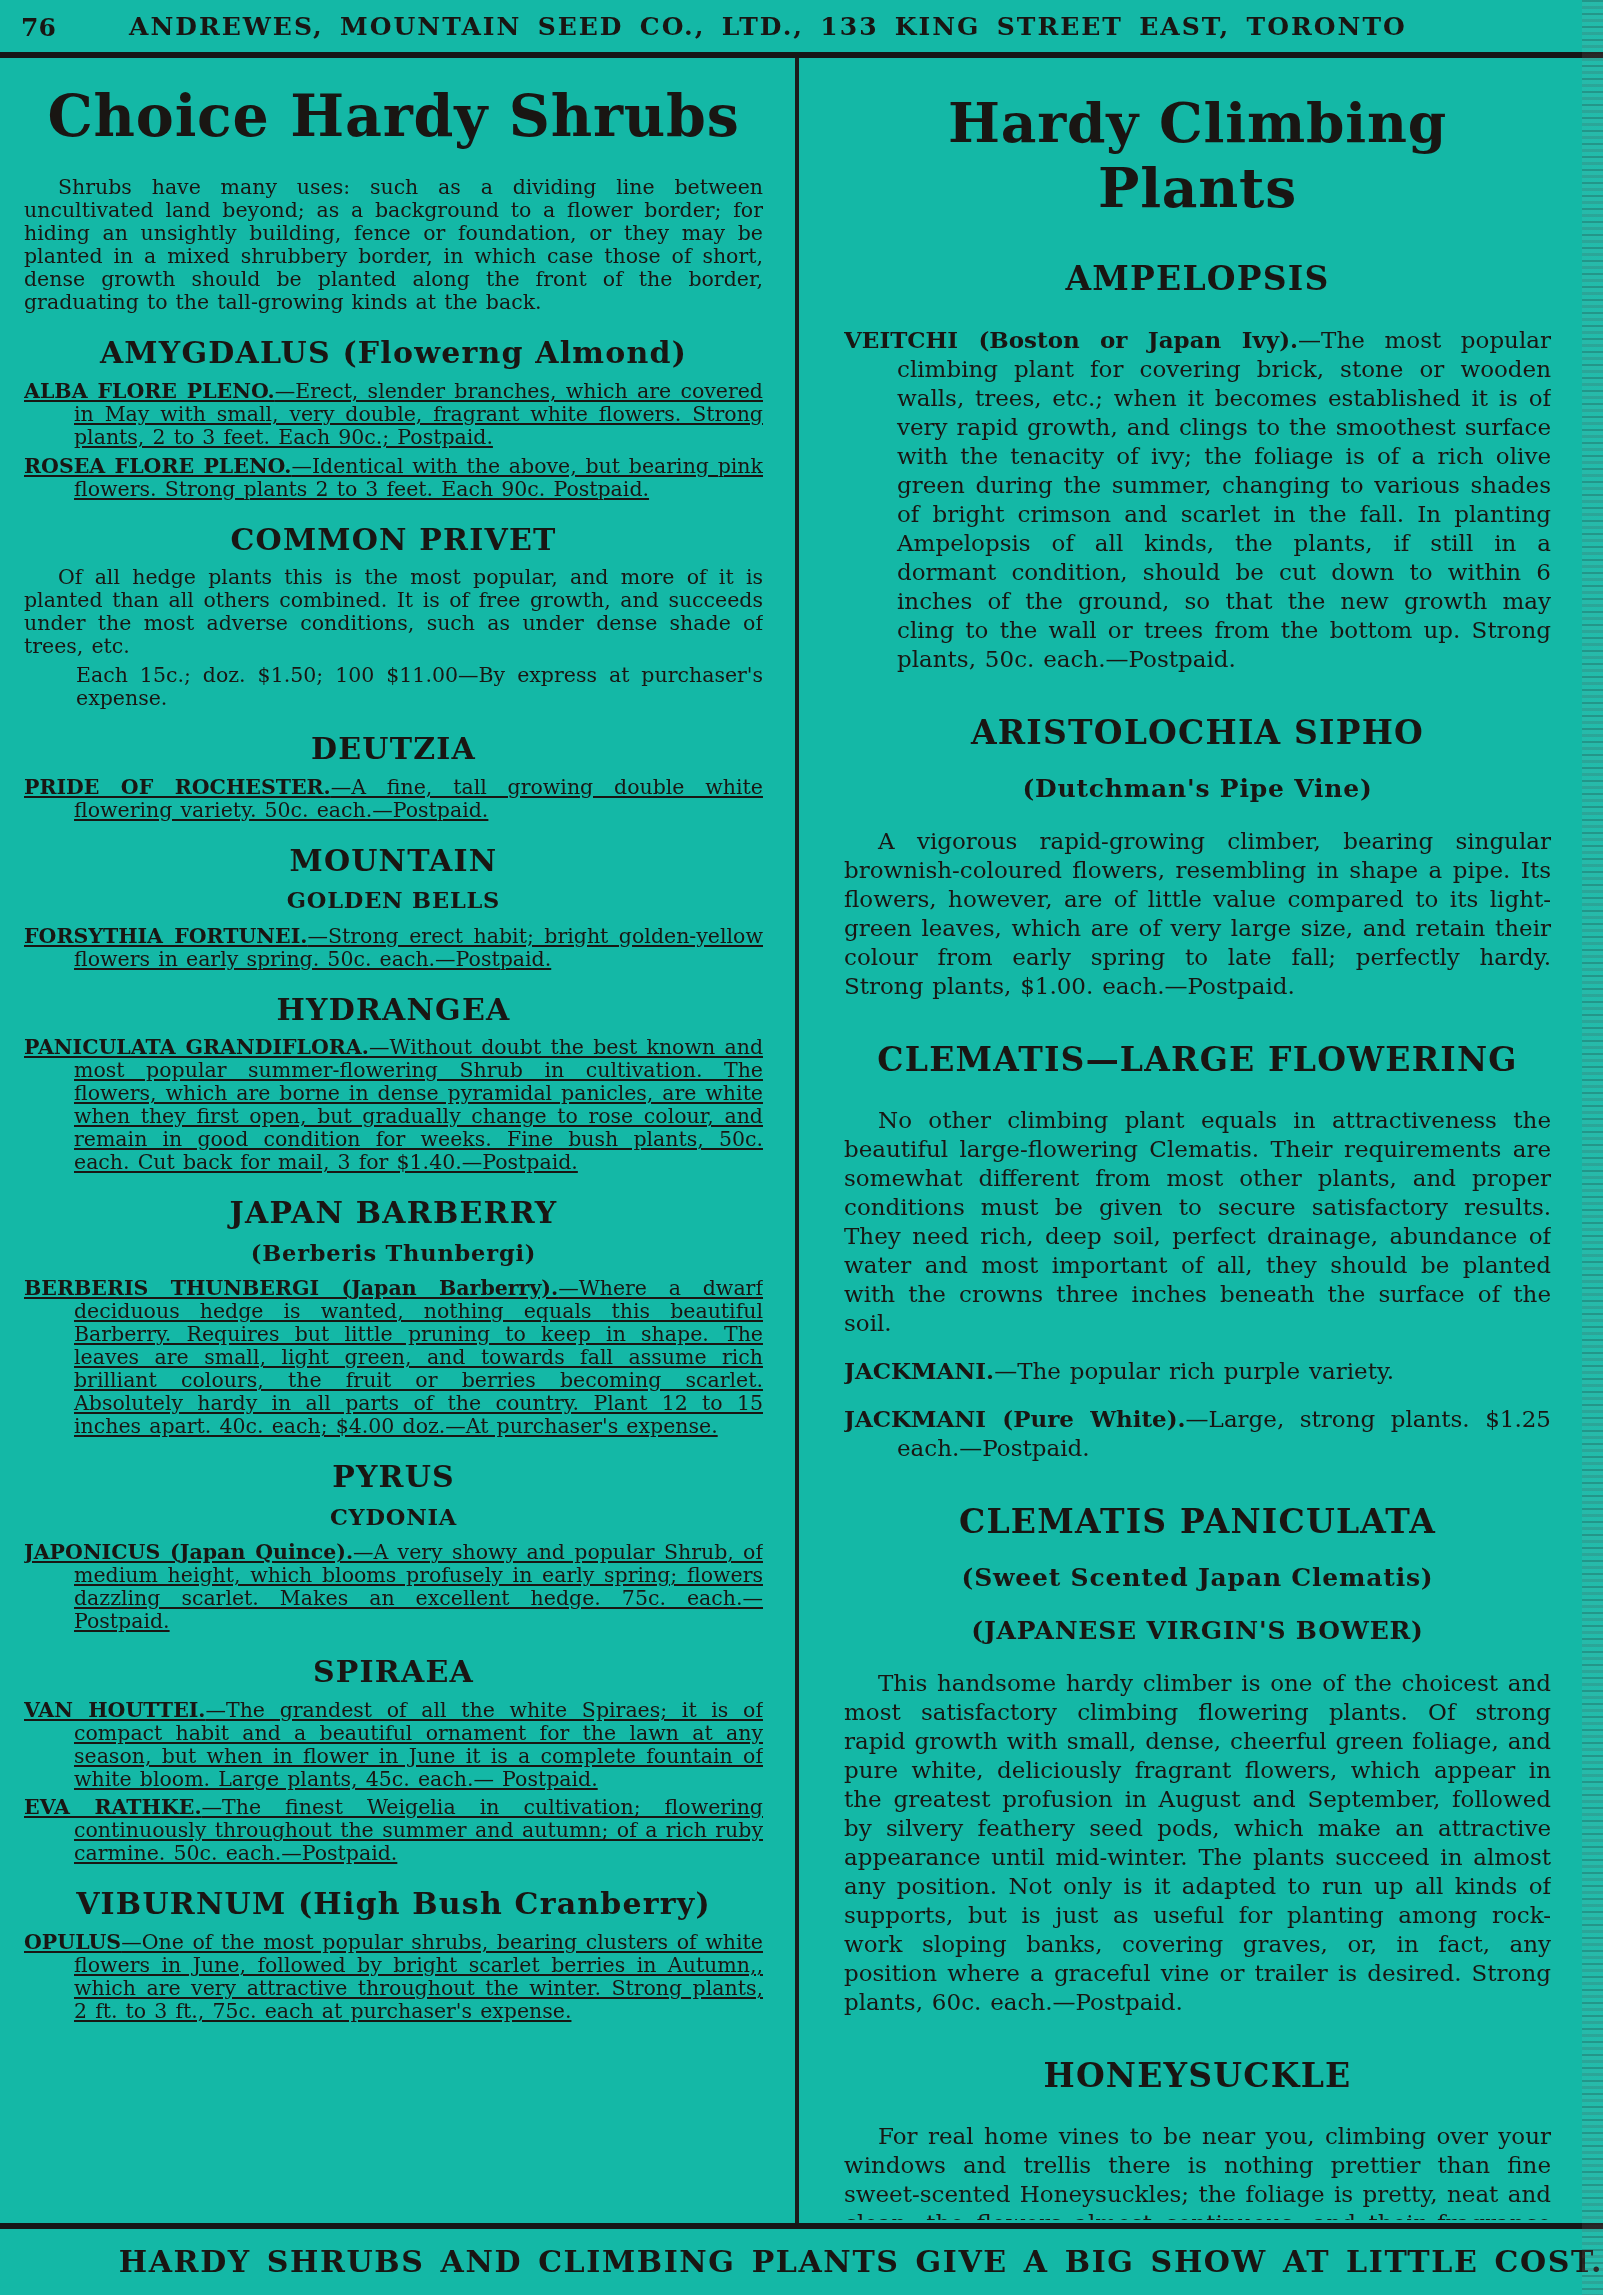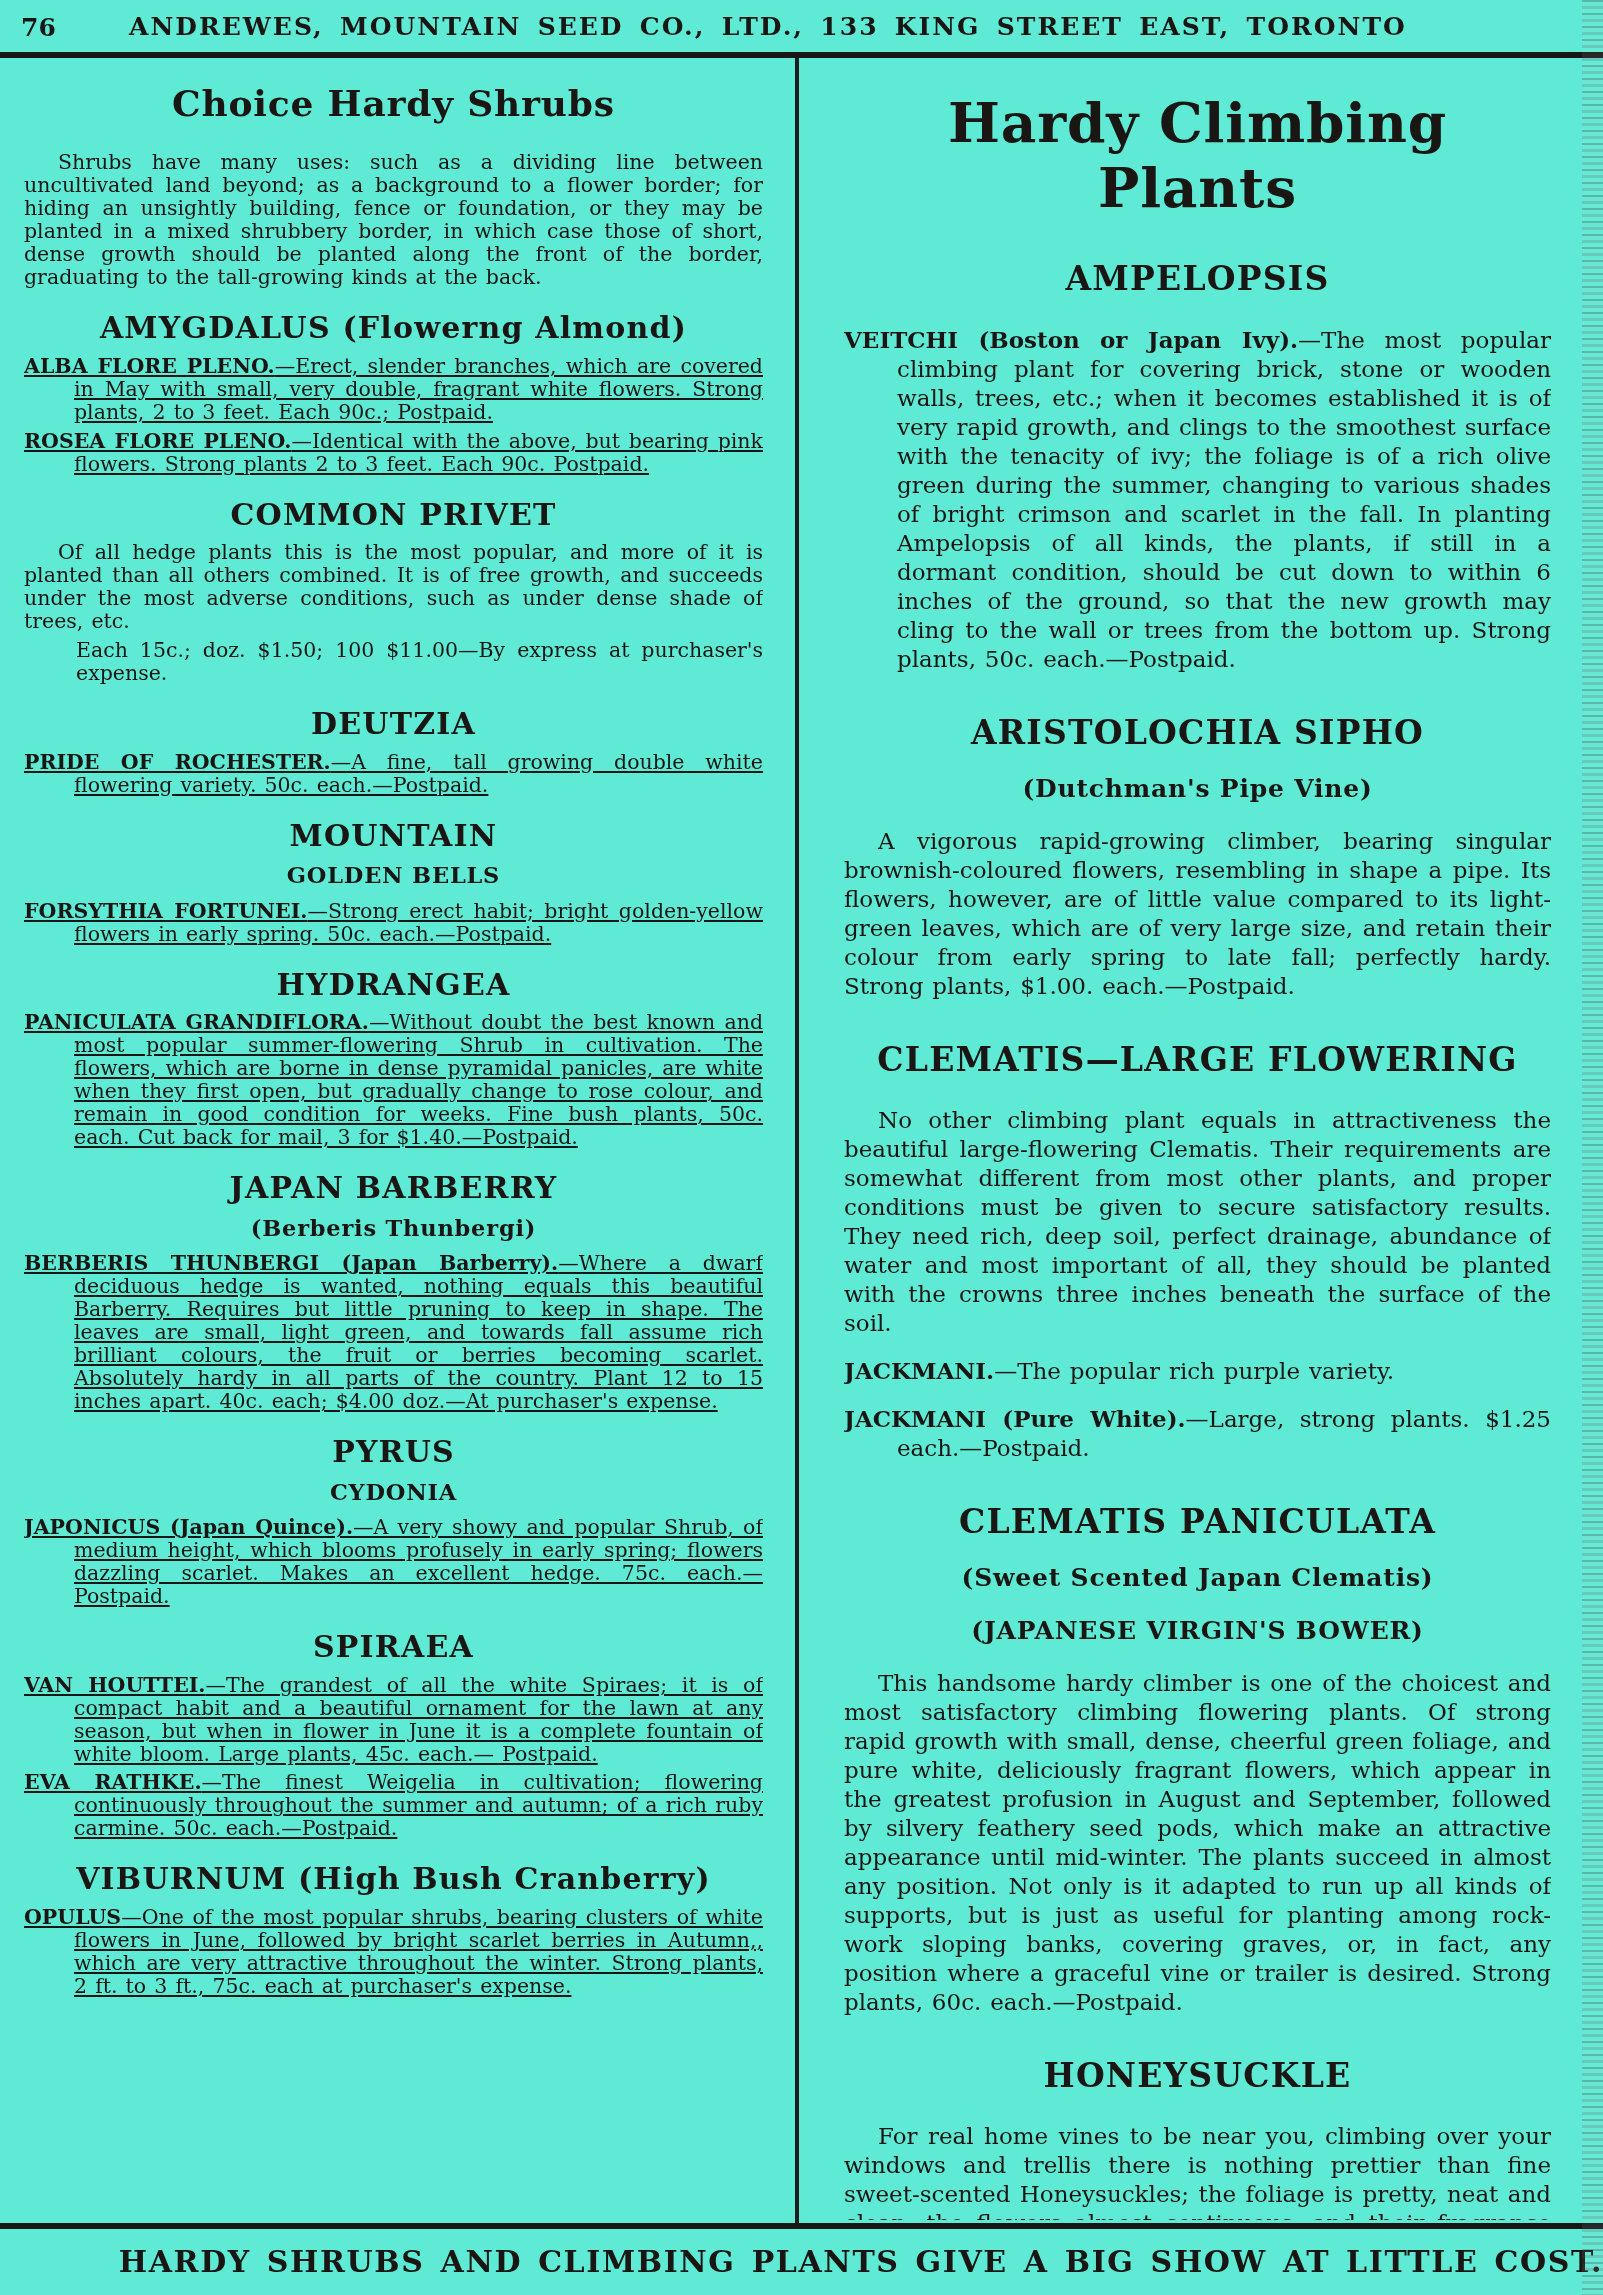--- a/index.html
+++ b/index.html
@@ -1,18 +1,18 @@
 <!DOCTYPE html>
 <html style="font-size:13px"><head>
 <meta charset="utf-8">
 <style>
   html,body { margin:0; padding:0; background:#d9d9d6; }
   .page {
     position:relative; width:1603px; height:2295px;
-    background:#5eead4; color:#191613;
+    background:#14b8a6; color:#191613;
     font-family:"DejaVu Serif", serif;
     overflow:hidden;
   }
   
   .page-number { position:absolute; top:13px; left:21px; font-size:25px; font-weight:bold; }
   .masthead {
     position:absolute; top:12px; left:129px; right:209px;
     text-align:center; font-size:25px; font-weight:bold;
     letter-spacing:2px; word-spacing:5.6px; white-space:nowrap;
   }
@@ -23,21 +23,21 @@
   .footer-rule { position:absolute; left:0; bottom:66px; width:100%; height:5.6px; background:#161616; }
   .footer-slogan {
     position:absolute; left:0; right:0; bottom:16px; text-align:right;
     font-size:30px; font-weight:bold; letter-spacing:1.6px; word-spacing:4px;
   }
   
   .col { position:absolute; top:63px; overflow:hidden; }
   .col-left  { left:24px;  width:739px; height:2157px; }
   .col-right { left:844px; width:707px; height:2157px; }
   .col-title { text-align:center; font-weight:bold; }
-  .col-left  .col-title { font-size:36px; margin:19.3px 0 27px; letter-spacing:0.8px; }
+  .col-left  .col-title { font-size:57px; margin:19.3px 0 27px; letter-spacing:0.8px; }
   .col-right .col-title { font-size:55px; margin:27px 0 39px; letter-spacing:0.8px; }
   .section-h { text-align:center; font-weight:bold; letter-spacing:1.2px; }
   .col-left  .section-h { font-size:30px; margin:21px 0 9.7px; }
   .col-right .section-h { font-size:33px; margin:39px 0 27px; }
   .col-right .section-h.first { margin-top:2px; }
   .sub-h { text-align:center; font-weight:bold; }
   .col-left  .sub-h { font-size:22.5px; margin:3.2px 0 11.3px; letter-spacing:0.8px; }
   .col-right .sub-h { font-size:25px; margin:-4.8px 0 24px; letter-spacing:0.8px; }
   .col-right .sub-h + .sub-h { margin-top:4.8px; }
   .para, .entry { text-align:justify; word-spacing:1.6px; }

